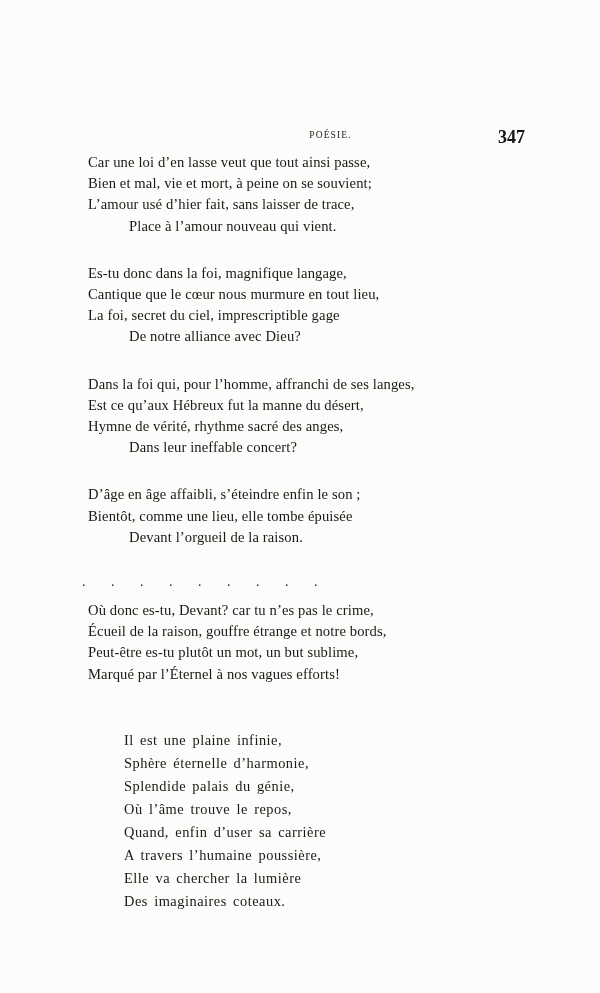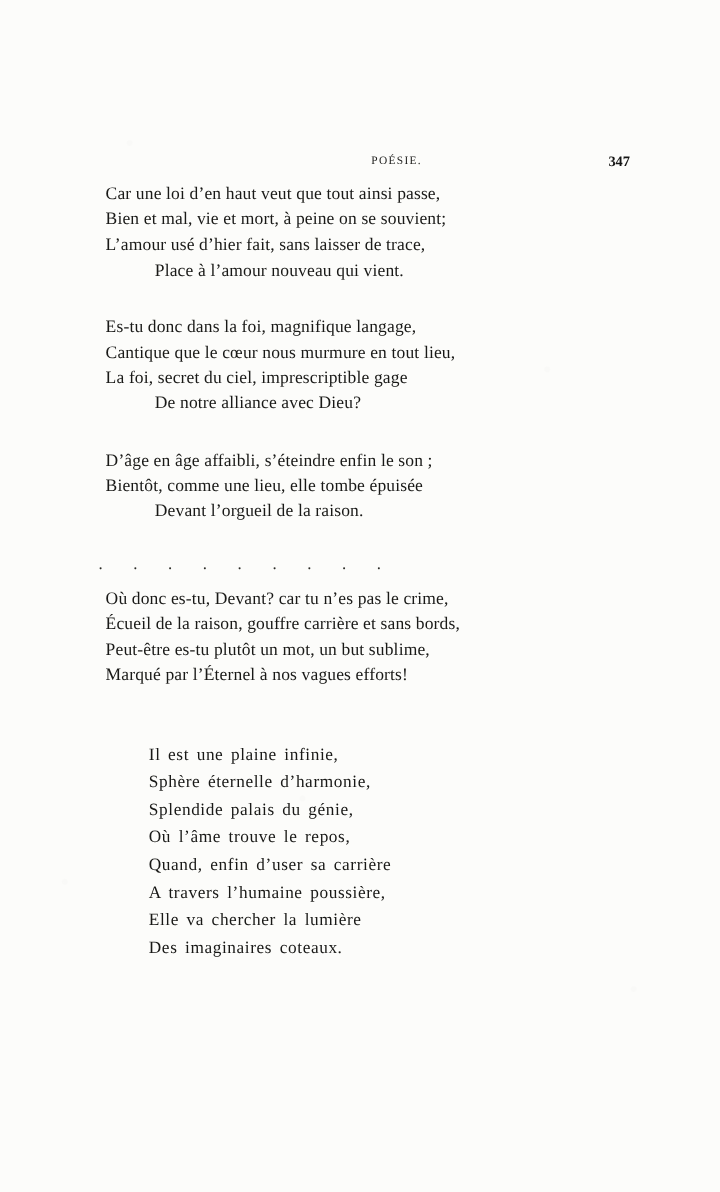--- a/index.html
+++ b/index.html
@@ -41,21 +41,21 @@
     letter-spacing: 1.1px;
     font-variant: small-caps;
     text-transform: uppercase;
     color: #1d1d1b;
     margin-left: 24px;
   }
   .folio {
     position: absolute;
     right: 0;
     top: -3px;
-    font-size: 12px;
+    font-size: 18px;
     font-weight: bold;
     color: #151514;
   }
   .body {
     position: absolute;
     top: 152px;
     left: 88px;
     width: 430px;
   }
   .stanza {
@@ -106,49 +106,55 @@
 <div class="page">
 
   <div class="header">
     <div class="running-head">POÉSIE.</div>
     <div class="folio">347</div>
   </div>
 
   <div class="body">
 
     <div class="stanza first">
-      <div class="line">Car une loi d’en haut veut que tout ainsi passe,</div>
+      <div class="line">Car une loi d’en lasse veut que tout ainsi passe,</div>
       <div class="line">Bien et mal, vie et mort, à peine on se souvient;</div>
       <div class="line">L’amour usé d’hier fait, sans laisser de trace,</div>
       <div class="line indent">Place à l’amour nouveau qui vient.</div>
     </div>
 
     <div class="stanza">
       <div class="line">Es-tu donc dans la foi, magnifique langage,</div>
       <div class="line">Cantique que le cœur nous murmure en tout lieu,</div>
       <div class="line">La foi, secret du ciel, imprescriptible gage</div>
       <div class="line indent">De notre alliance avec Dieu?</div>
     </div>
 
+    <div class="stanza">
+      <div class="line">Dans la foi qui, pour l’homme, affranchi de ses langes,</div>
+      <div class="line">Est ce qu’aux Hébreux fut la manne du désert,</div>
+      <div class="line">Hymne de vérité, rhythme sacré des anges,</div>
+      <div class="line indent">Dans leur ineffable concert?</div>
+    </div>
 
     <div class="stanza">
       <div class="line">D’âge en âge affaibli, s’éteindre enfin le son ;</div>
       <div class="line">Bientôt, comme une lieu, elle tombe épuisée</div>
       <div class="line indent">Devant l’orgueil de la raison.</div>
     </div>
 
     <div class="dotline">
       <span class="dots">. . . . . . . . .</span>
     </div>
 
     <div class="spacer-lg"></div>
 
     <div class="stanza">
       <div class="line">Où donc es-tu, Devant? car tu n’es pas le crime,</div>
-      <div class="line">Écueil de la raison, gouffre carrière et sans bords,</div>
+      <div class="line">Écueil de la raison, gouffre étrange et notre bords,</div>
       <div class="line">Peut-être es-tu plutôt un mot, un but sublime,</div>
       <div class="line">Marqué par l’Éternel à nos vagues efforts!</div>
     </div>
 
     <div class="envoi">
       <div class="line">Il est une plaine infinie,</div>
       <div class="line">Sphère éternelle d’harmonie,</div>
       <div class="line">Splendide palais du génie,</div>
       <div class="line">Où l’âme trouve le repos,</div>
       <div class="line">Quand, enfin d’user sa carrière</div>

